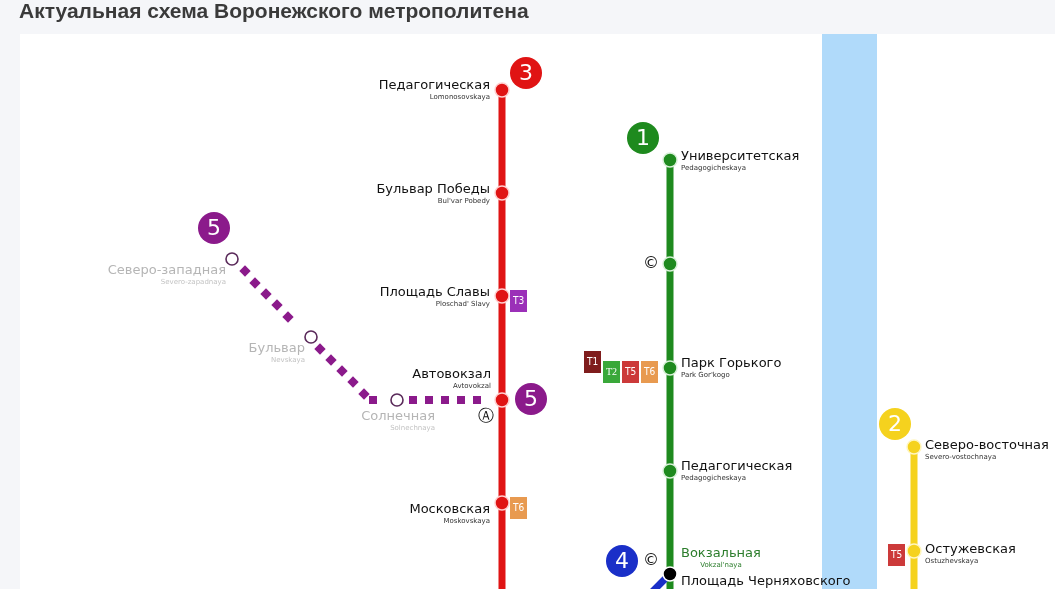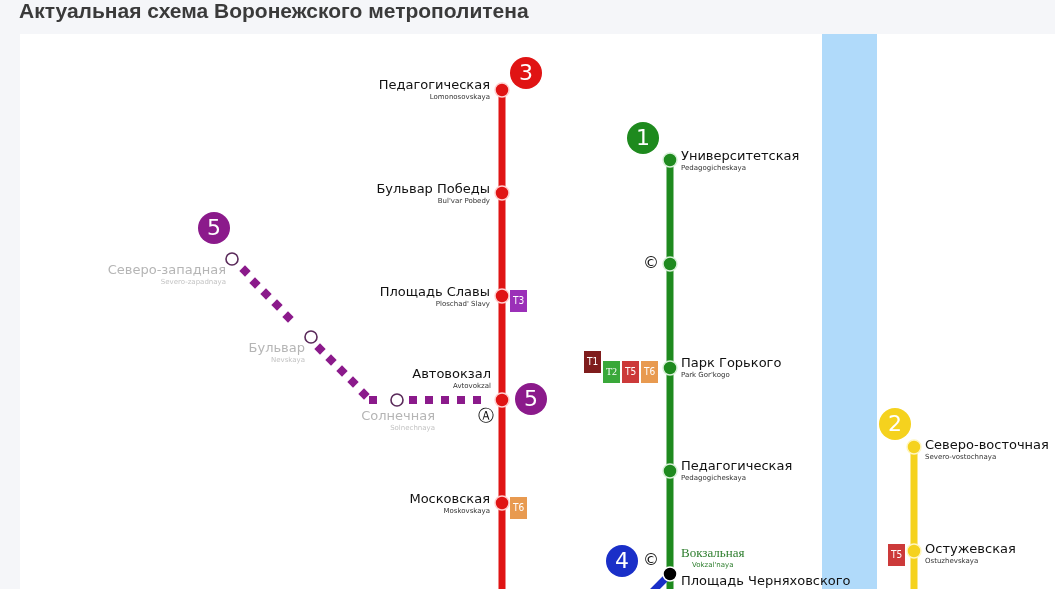--- a/index.html
+++ b/index.html
@@ -20,21 +20,21 @@
   }
   .river { position: absolute; left: 802px; top: 0; width: 55px; height: 555px; background: #b0dafa; }
   .map-svg { position: absolute; left: 0; top: 0; }
 
   .label { position: absolute; white-space: nowrap; line-height: 1; }
   .label .ru { font-family: "DejaVu Sans", sans-serif; font-size: 13px; color: #111; display: block; }
   .label .en { font-family: "DejaVu Sans", sans-serif; font-size: 7px; color: #333; display: block; margin-top: 3px; }
   .label.right { text-align: right; }
   .label.muted .ru { color: #b5b5b5; }
   .label.muted .en { color: #c3c3c3; }
-  .label.green .ru { color: #2c7d2c; font-family: Liberation Serif, serif; }
+  .label.green .ru { color: #2c7d2c; }
   .label.green .en { color: #2c7d2c; text-align: center; }
 
   .line-badge {
     position: absolute; width: 32px; height: 32px; border-radius: 50%;
     color: #fff; font-family: "DejaVu Sans", sans-serif; font-size: 22px;
     display: flex; align-items: center; justify-content: center; line-height: 1;
   }
   .tram {
     position: absolute; height: 22px; padding: 0 1px; min-width: 15px;
     font-family: "DejaVu Sans Condensed", "DejaVu Sans", sans-serif; font-size: 10px; color: #fff;
@@ -123,21 +123,21 @@
     <span class="en">Bul'var Pobedy</span>
   </div>
   <div class="label right" style="right:565px;top:251px;">
     <span class="ru">Площадь Славы</span>
     <span class="en">Ploschad' Slavy</span>
   </div>
   <div class="label right" style="right:564px;top:333px;">
     <span class="ru">Автовокзал</span>
     <span class="en">Avtovokzal</span>
   </div>
-  <div class="label right" style="right:565px;top:458px;">
+  <div class="label right" style="right:565px;top:468px;">
     <span class="ru">Московская</span>
     <span class="en">Moskovskaya</span>
   </div>
 
   <div class="label right muted" style="right:829px;top:229px;">
     <span class="ru">Северо-западная</span>
     <span class="en">Severo-zapadnaya</span>
   </div>
   <div class="label right muted" style="right:750px;top:307px;">
     <span class="ru">Бульвар</span>

